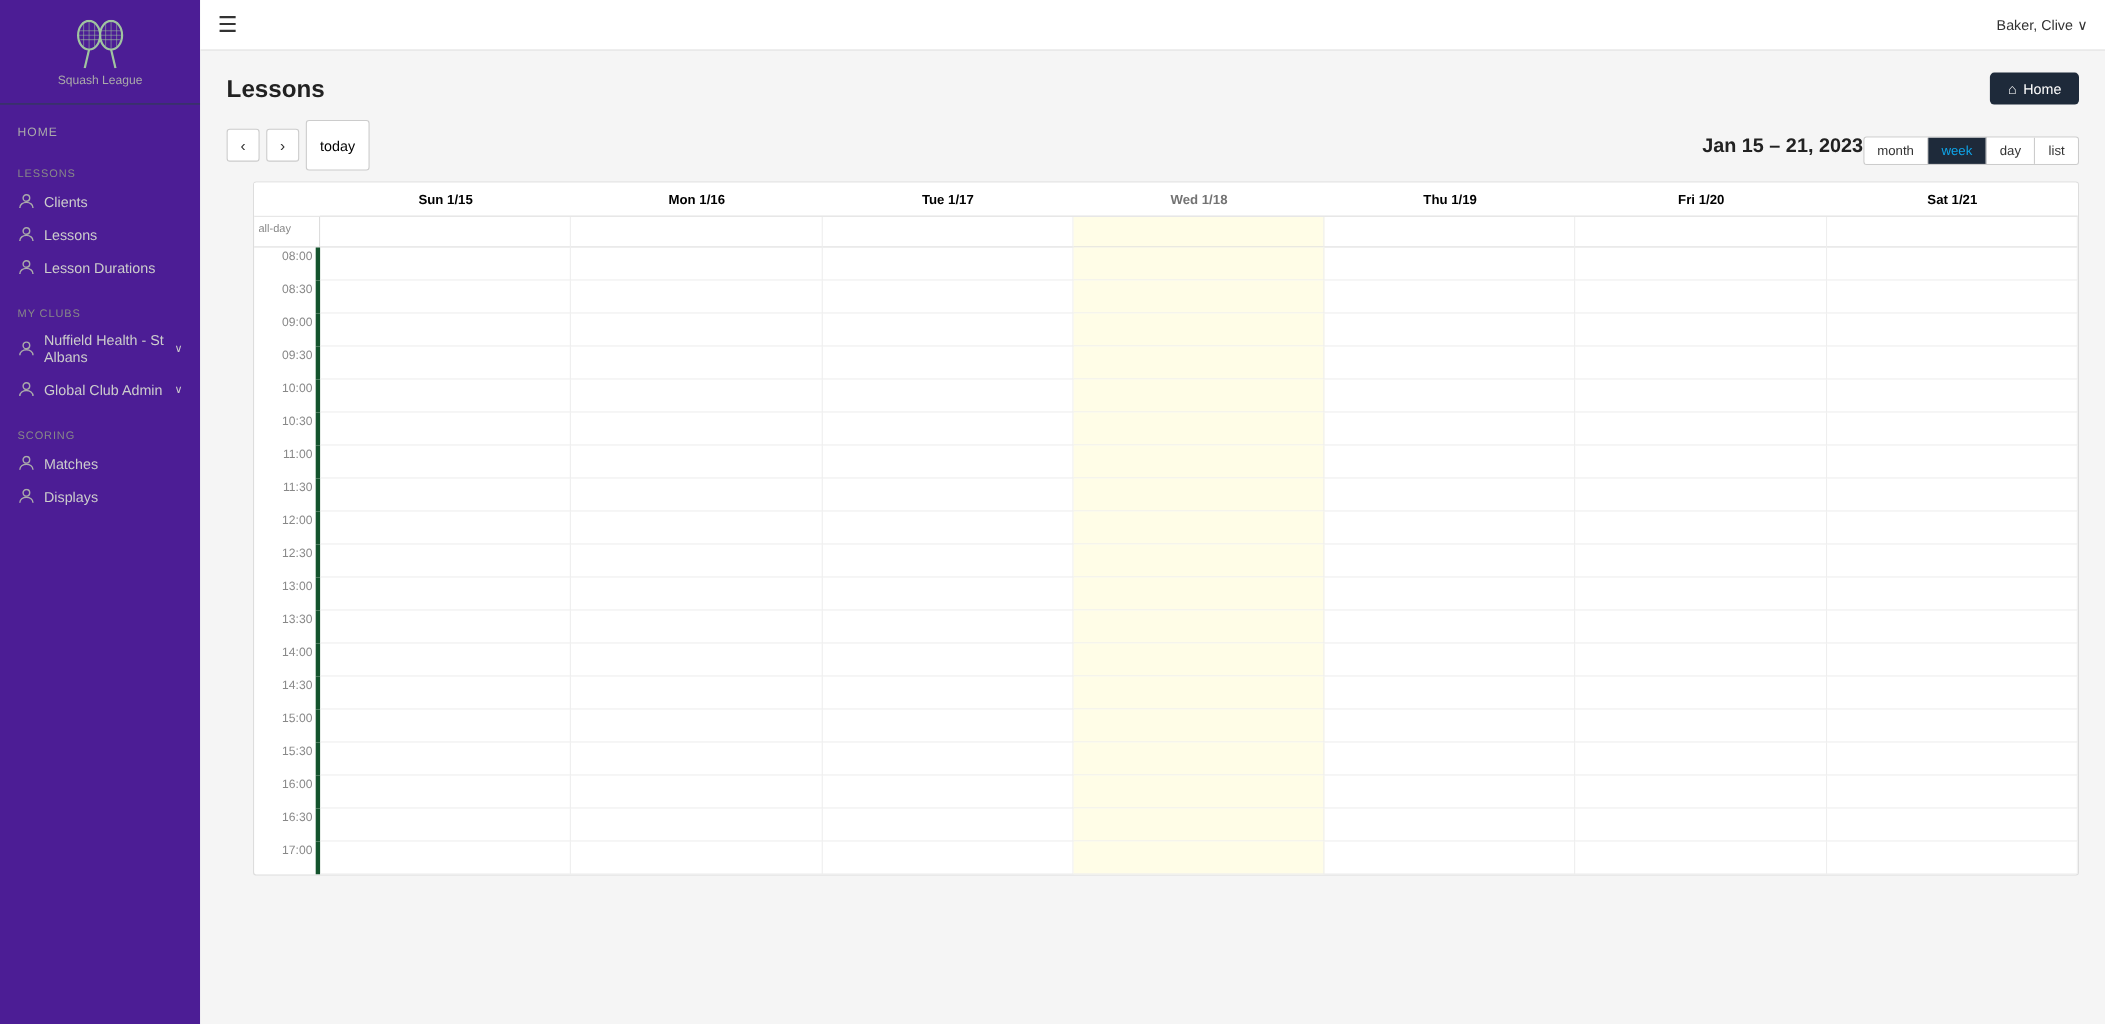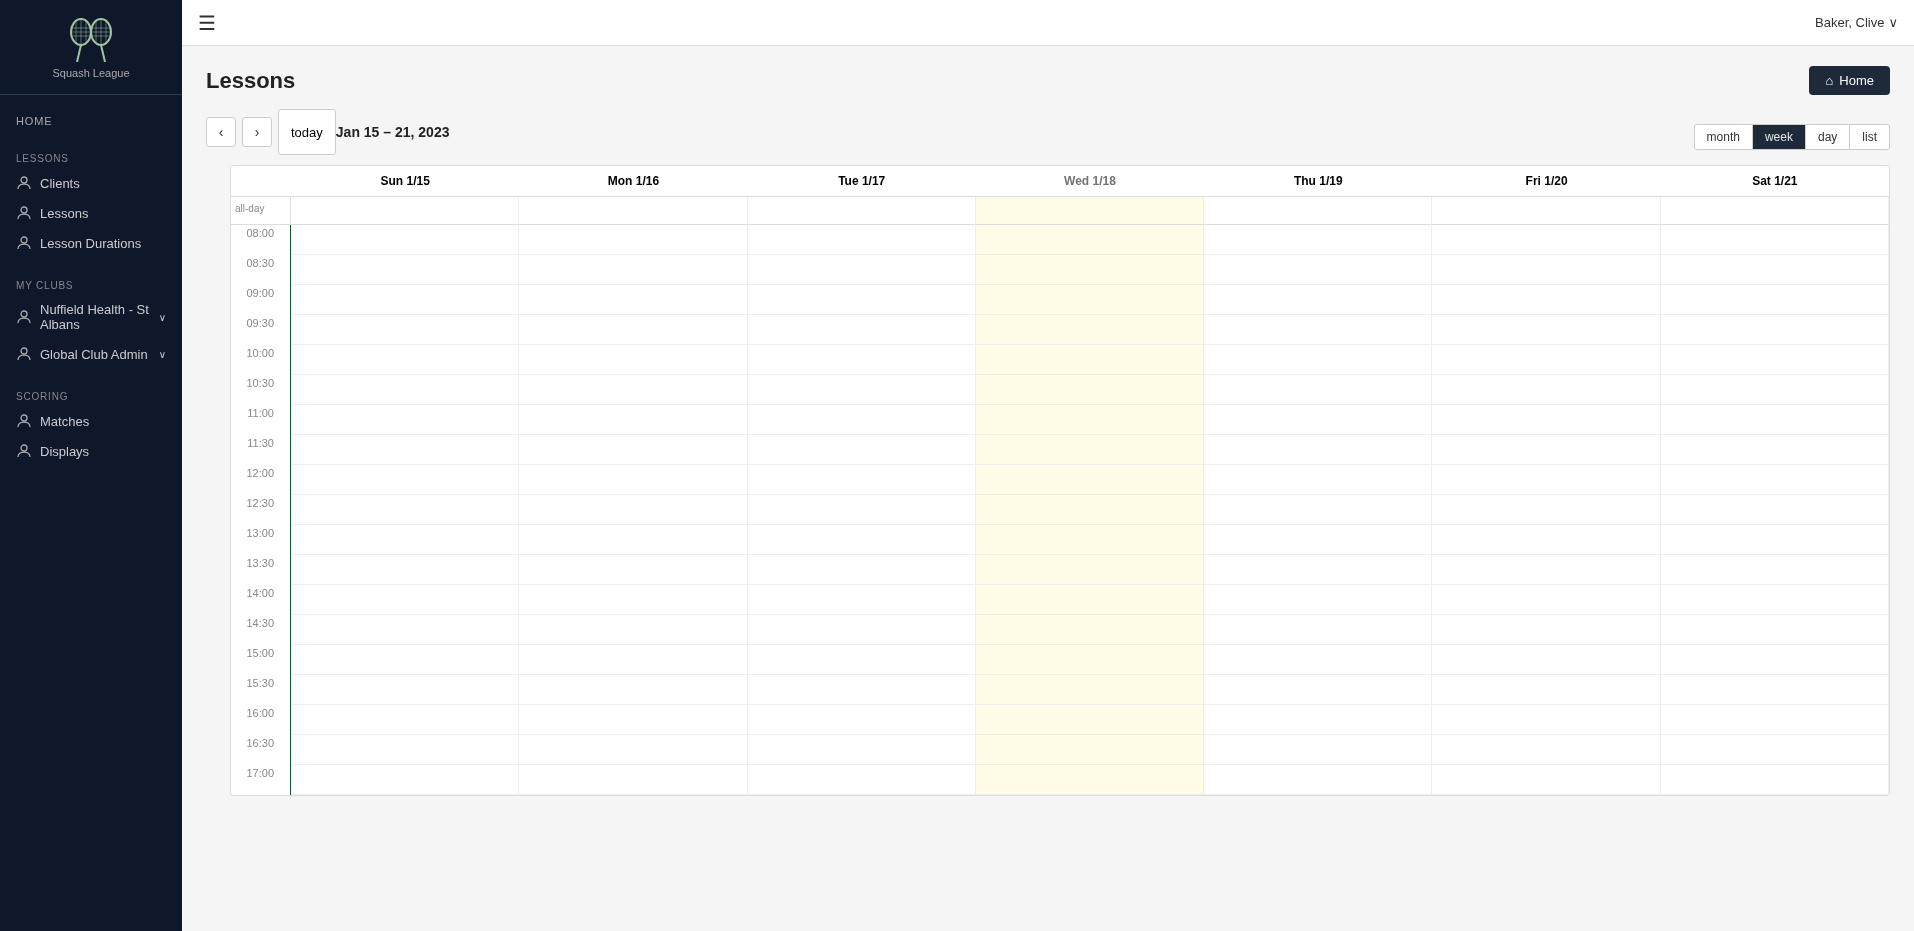--- a/index.html
+++ b/index.html
@@ -2,21 +2,21 @@
 <html><head>
   <meta charset="utf-8">
   <style>
     * { box-sizing: border-box; margin: 0; padding: 0; }
     body { font-family: Arial, sans-serif; background: #f5f5f5; display: flex; height: 100vh; overflow: hidden; }
 
     
     #sidebar {
       width: 182px;
       min-width: 182px;
-      background: #0f172a;
+      background: #4c1d95;
       color: #ccc;
       display: flex;
       flex-direction: column;
       overflow-y: auto;
       height: 100vh;
     }
     #sidebar .logo-area {
       display: flex;
       flex-direction: column;
       align-items: center;
@@ -166,46 +166,46 @@
     .cal-today-btn {
       background: #fff;
       border: 1px solid #ccc;
       padding: 4px 12px;
       border-radius: 3px;
       font-size: 13px;
       cursor: pointer;
       height: 46px;
     }
     .cal-title {
-      font-size: 14px;
+      font-size: 18px;
       font-weight: 600;
       color: #222;
       flex: 1;
-      text-align: left;
+      text-align: right;
     }
     .cal-view-btns {
       display: flex;
       border: 1px solid #ccc;
       border-radius: 3px;
       overflow: hidden;
       margin-top: 10px;
     }
     .cal-view-btn {
       background: #fff;
       border: none;
       border-right: 1px solid #ccc;
       padding: 5px 12px;
       font-size: 12px;
       cursor: pointer;
       color: #333;
     }
     .cal-view-btn:last-child { border-right: none; }
     .cal-view-btn.active {
       background: #1e2a3a;
-      color: #e5e5e5;
+      color: #0ea5e9;
       text-align: right;
     }
 
     
     .cal-wrapper {
       background: #fff;
       border: 1px solid #ddd;
       border-radius: 3px;
       overflow: auto;
       margin-left: 24px;
@@ -242,22 +242,22 @@
     .cal-allday-cell {
       border-bottom: 1px solid #ddd;
       border-right: 1px solid #eee;
       min-height: 28px;
     }
     .cal-allday-cell.today-col { background: #fffde7; }
     .cal-time-label {
       font-size: 11px;
       color: #888;
       text-align: right;
-      padding: 2px 16px 0 0;
-      border-right: 1px solid #14532d;
+      padding: 2px 3px 0 0;
+      border-right: 4px solid #14532d;
       height: 30px;
       display: flex;
       align-items: flex-start;
       justify-content: flex-end;
     }
     .cal-cell {
       border-bottom: 1px solid #eee;
       border-right: 1px solid #eee;
       height: 30px;
     }

